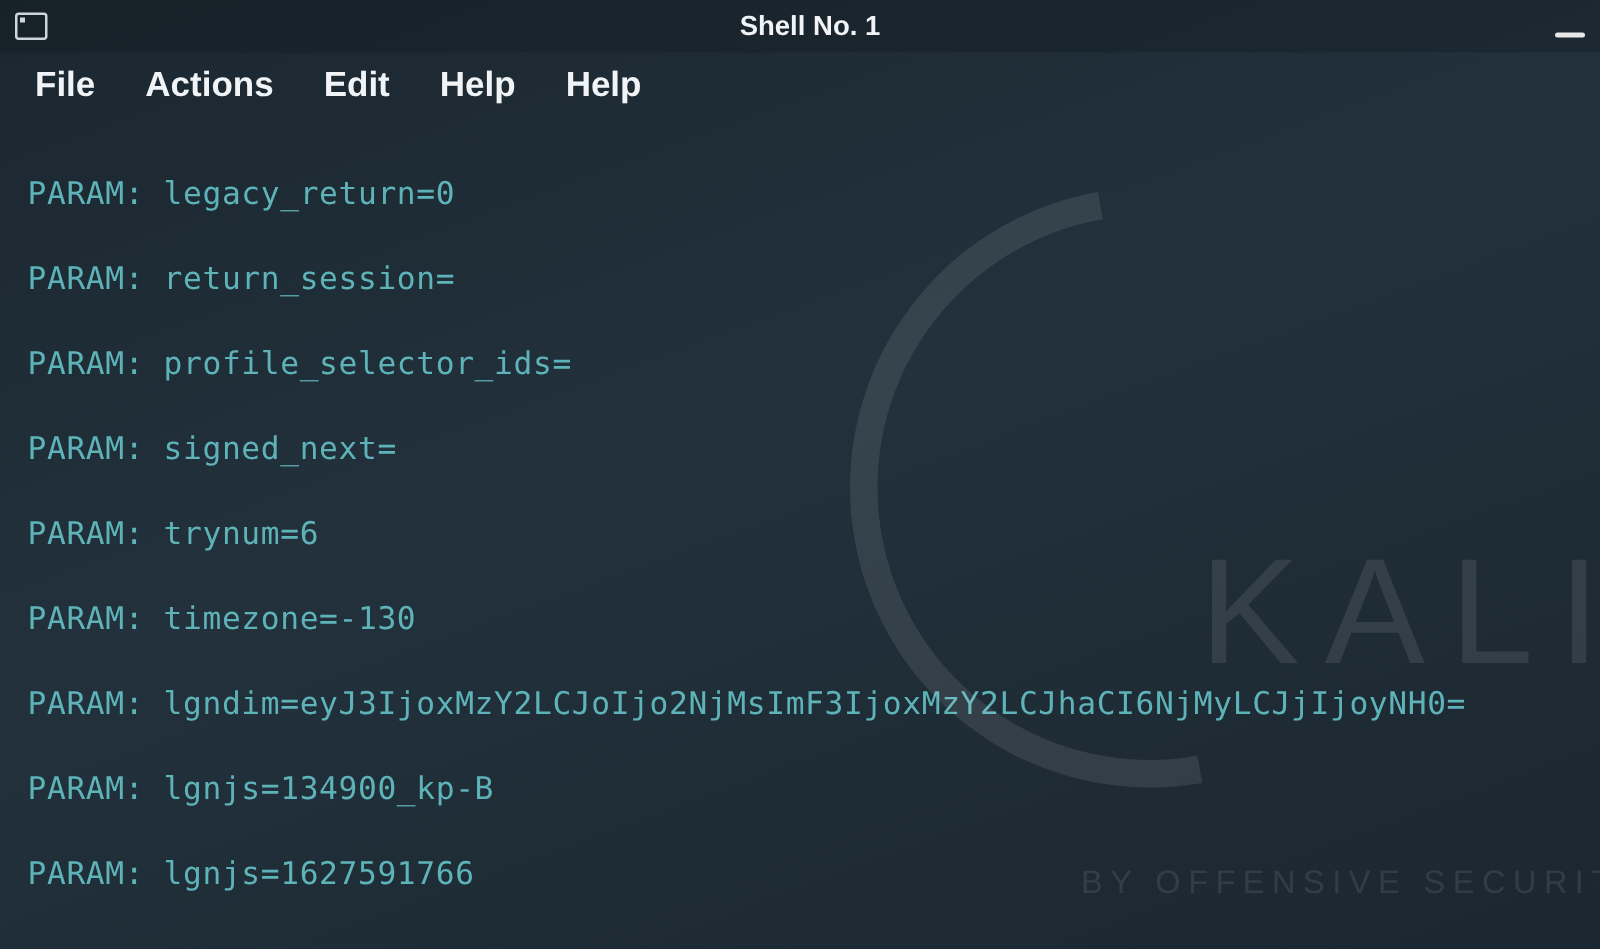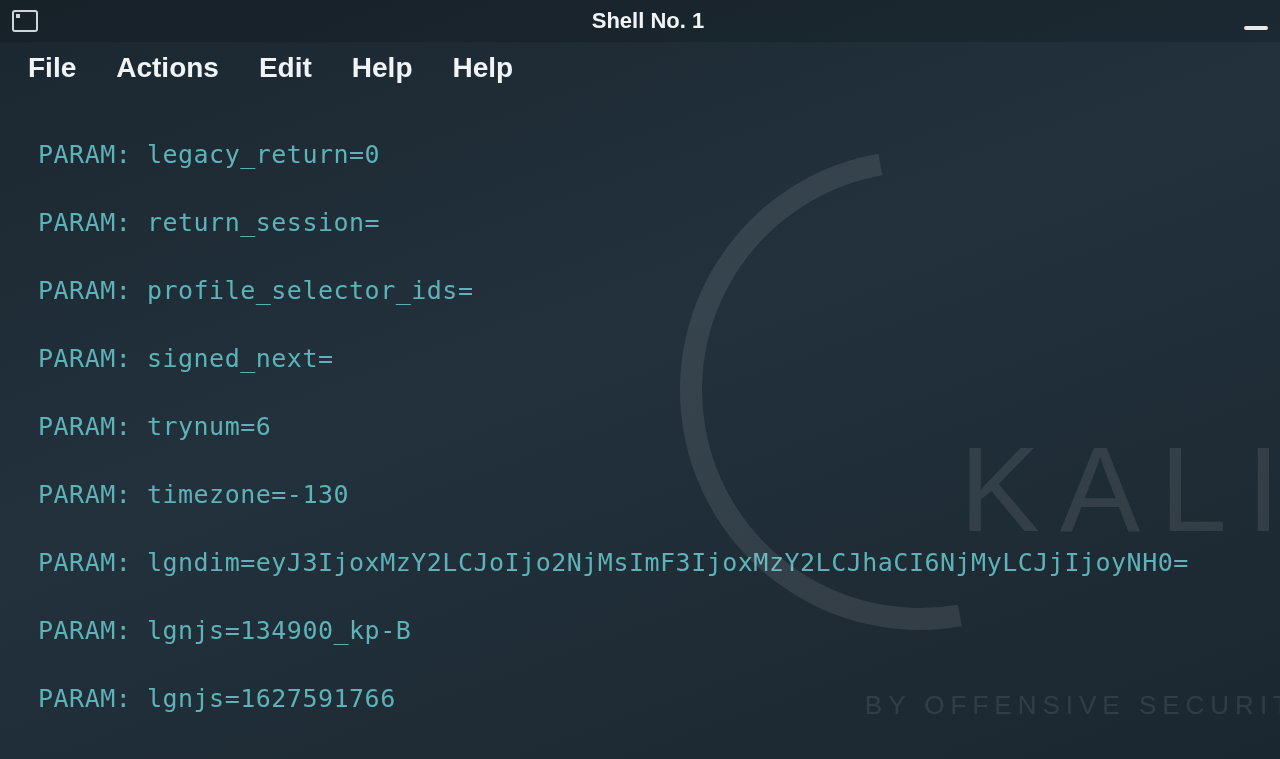--- a/index.html
+++ b/index.html
@@ -105,21 +105,21 @@
   .terminal {
     padding: 10px 22px 0 22px;
     font-size: 25px;
     line-height: 1.36;
     letter-spacing: 0.5px;
     white-space: pre;
   }
   .param-label { color: #5eb3b8; }
   .param-value { color: #5eb3b8; }
   .alert { color: #c23b37; font-weight: 500; }
-  .line { display:block;margin-left:16px; }
+  .line { display:block; }
 </style>
 </head>
 <body>
 
 <div class="window">
 
   <div class="watermark">
     <div class="dragon"></div>
     <div class="kali-text">KALI</div>
     <div class="sub-text">BY OFFENSIVE SECURIT</div>

